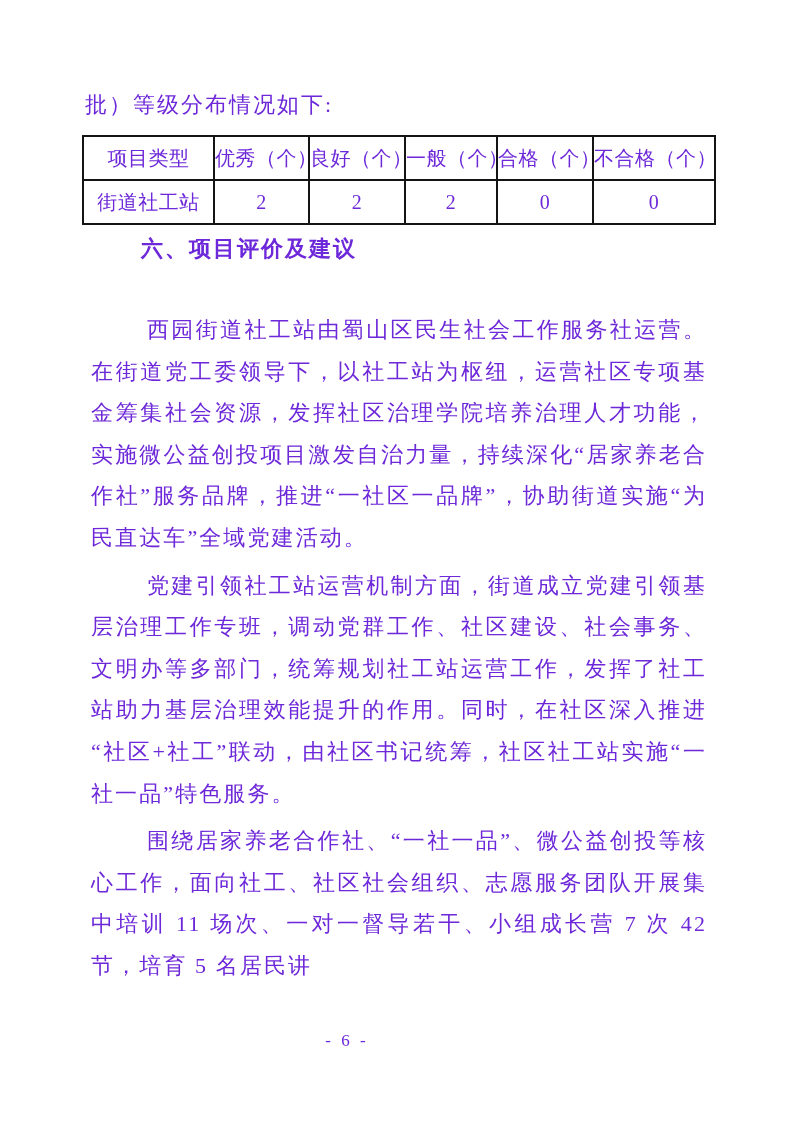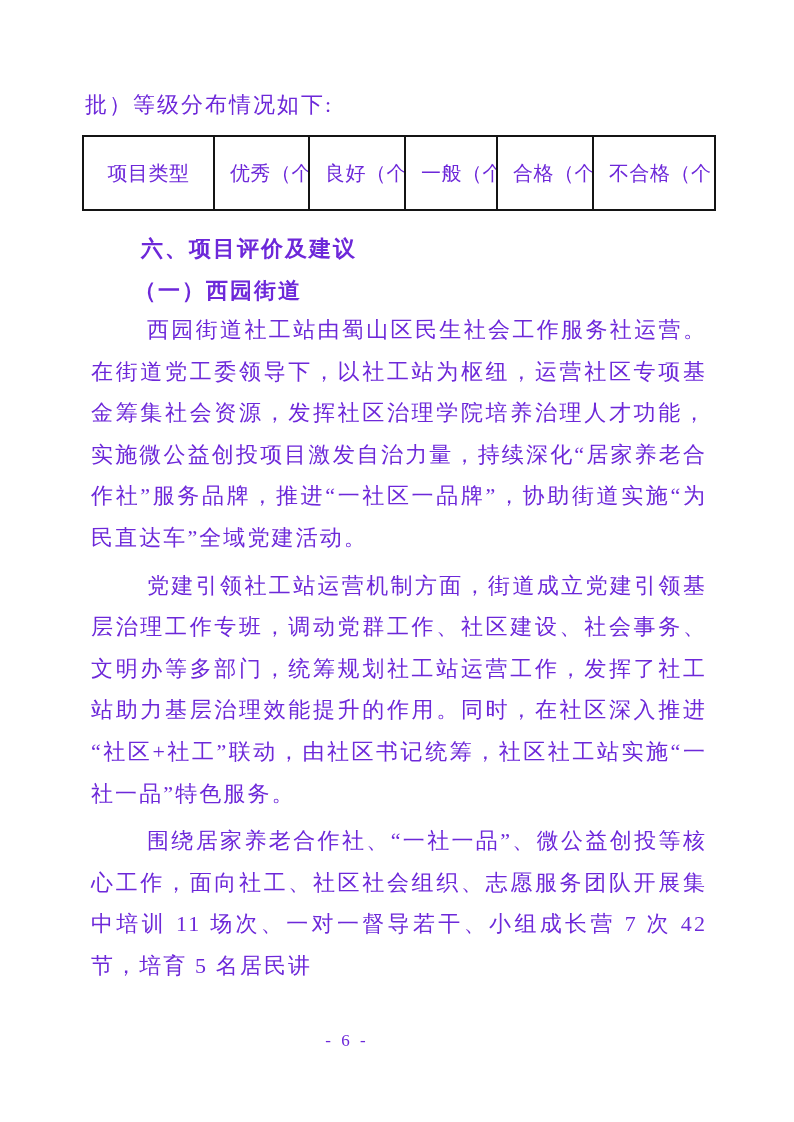--- a/index.html
+++ b/index.html
@@ -33,21 +33,21 @@
     table-layout: fixed;
   }
   table.rating-table th,
   table.rating-table td {
     border: 2px solid #141414;
     font-weight: normal;
     font-size: 20px;
     text-align: center;
     vertical-align: middle;
     height: 42px;
-    padding: 15px;
+    padding: 0;
     letter-spacing: 0.5px;
     overflow: hidden;
     white-space: nowrap;
   }
   .heading-1 {
     position: absolute;
     left: 141px;
     top: 234px;
     font-family: "Liberation Sans", "DejaVu Sans", sans-serif;
     font-weight: bold;
@@ -106,26 +106,33 @@
     </colgroup>
     <tbody>
       <tr>
         <th>项目类型</th>
         <th>优秀（个）</th>
         <th>良好（个）</th>
         <th>一般（个）</th>
         <th>合格（个）</th>
         <th>不合格（个）</th>
       </tr>
+      <tr>
+        <td>街道社工站</td>
+        <td>2</td>
+        <td>2</td>
+        <td>2</td>
+        <td>0</td>
+        <td>0</td>
+      </tr>
     </tbody>
   </table>
 
   <div class="heading-1">六、项目评价及建议</div>
 
-  <div class="heading-2">（一）西园街道</div>
 
   <div class="body-text">
     <p>西园街道社工站由蜀山区民生社会工作服务社运营。在街道党工委领导下，以社工站为枢纽，运营社区专项基金筹集社会资源，发挥社区治理学院培养治理人才功能，实施微公益创投项目激发自治力量，持续深化“居家养老合作社”服务品牌，推进“一社区一品牌”，协助街道实施“为民直达车”全域党建活动。</p>
     <p>党建引领社工站运营机制方面，街道成立党建引领基层治理工作专班，调动党群工作、社区建设、社会事务、文明办等多部门，统筹规划社工站运营工作，发挥了社工站助力基层治理效能提升的作用。同时，在社区深入推进“社区+社工”联动，由社区书记统筹，社区社工站实施“一社一品”特色服务。</p>
     <p>围绕居家养老合作社、“一社一品”、微公益创投等核心工作，面向社工、社区社会组织、志愿服务团队开展集中培训 11 场次、一对一督导若干、小组成长营 7 次 42 节，培育 5 名居民讲</p>
   </div>
 
   <div class="page-footer">- 6 -</div>
 
 </div>

